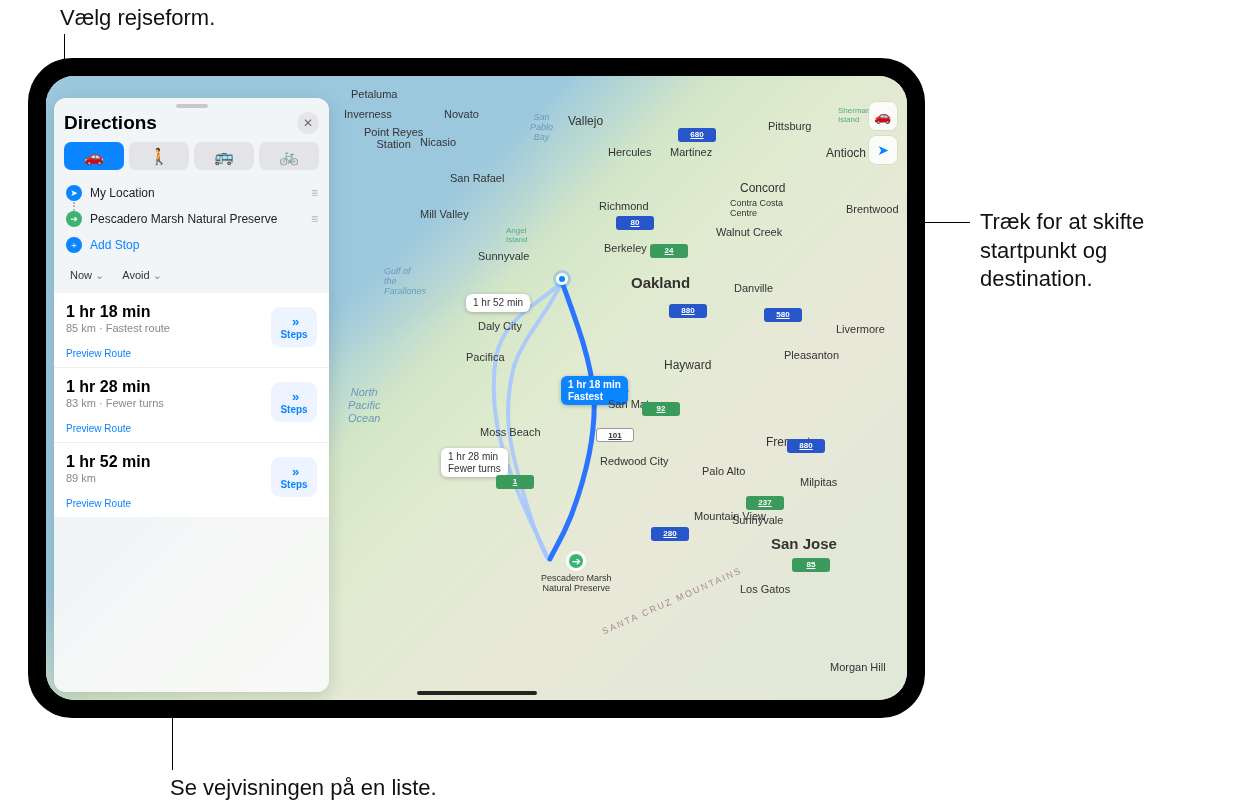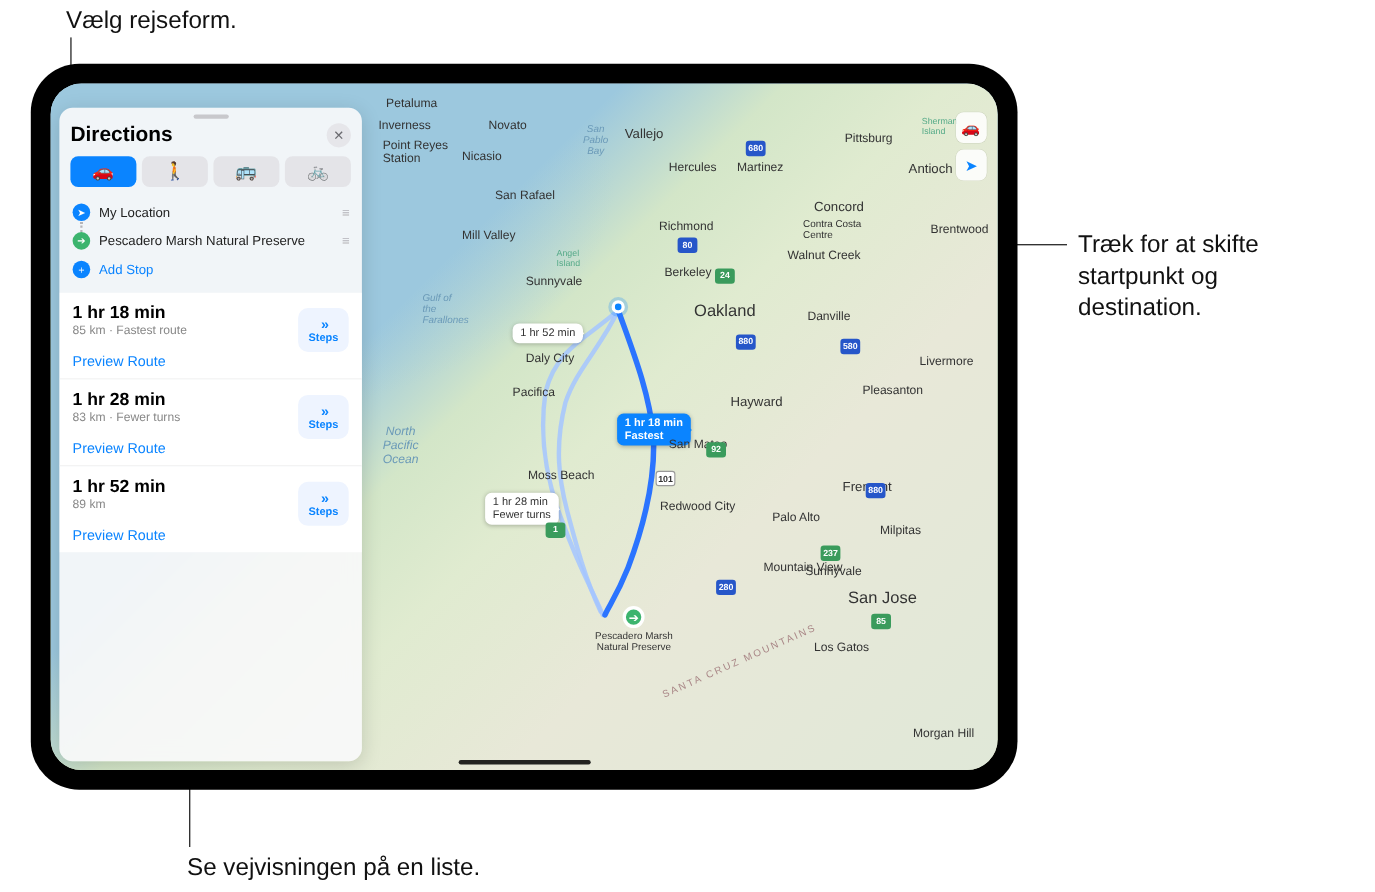--- a/index.html
+++ b/index.html
@@ -26,23 +26,23 @@
   .status { position:absolute; top:4px; left:0; right:0; display:flex; justify-content:space-between; padding:0 14px; font-size:10px; font-weight:600; color:#000; }
   .status .right { display:flex; gap:4px; align-items:center; }
 
   
   .map { position:absolute; inset:0; background: linear-gradient(135deg,#9cc8de 0%,#9cc8de 35%,#d3e6c8 45%,#e0ebd0 55%,#e8e8d8 70%,#e0e8d8 100%); }
   .ocean { position:absolute; left:0; top:0; width:60%; height:50%; background:radial-gradient(ellipse at 20% 30%,#9cc8de 0%,transparent 70%); }
   .ocean-label { position:absolute; left:302px; top:310px; color:#6b9ab8; font-style:italic; font-size:11px; text-align:center; line-height:1.2; }
 
   
   .city { position:absolute; font-size:11px; color:#333; font-weight:500; white-space:nowrap; }
-  .city.big { font-size:15px; font-weight:400; }
+  .city.big { font-size:15px; font-weight:700; }
   .city.mid { font-size:12px; }
-  .shield { display:inline-block; width:18px; height:14px; border-radius:3px; font-size:8px; color:#fff; text-align:center; line-height:14px; font-weight:700; margin-right:2px; }
+  .shield { display:inline-block; width:38px; height:14px; border-radius:3px; font-size:8px; color:#fff; text-align:center; line-height:14px; font-weight:700; margin-right:2px;text-decoration:underline; }
   .shield.i { background:#2656c9; }
   .shield.u { background:#fff; color:#333; border:1px solid #999; }
   .shield.c { background:#3a9b5c; }
 
   
   .route { position:absolute; stroke-linecap:round; stroke-linejoin:round; fill:none; }
   .route-main { stroke:#2b74ff; stroke-width:5; }
   .route-alt { stroke:#a4c5ff; stroke-width:4; opacity:0.85; }
 
   
@@ -92,21 +92,21 @@
   .opts .chip { font-size:11px; color:#333; padding:3px 6px; }
   .opts .chip::after{content:' ⌄';color:#888;}
 
   .routes { flex:1; overflow:auto; margin:0 -10px; }
   .route-card { background:#fff; padding:10px 12px 8px; border-bottom:1px solid #eee; position:relative; }
   .route-card:last-child{border-bottom:none;}
   .route-card .time { font-size:16px; font-weight:700; }
   .route-card .sub { font-size:11px; color:#888; margin-top:1px;}
   .steps-btn { position:absolute; right:12px; top:14px; width:46px; height:40px; border-radius:9px; background:#eef4ff; color:#0a84ff; display:flex;flex-direction:column;align-items:center;justify-content:center;font-size:10px;font-weight:600;}
   .steps-btn .arr{font-size:13px;letter-spacing:-3px;}
-  .preview{ color:#0a84ff; font-size:13px; margin-top:14px; }
+  .preview{ color:#0a84ff; font-size:10px; margin-top:14px; }
 
   .home-ind{position:absolute;bottom:5px;left:50%;width:120px;height:4px;margin-left:-60px;background:#000;border-radius:3px;opacity:.85;}
 
   
   .annot { position:absolute; font-size:22px; color:#111; line-height:1.3; }
   .lead { position:absolute; background:#000; }
   .lead.h { height:1px; }
   .lead.v { width:1px; }
 
 </style>
@@ -183,21 +183,21 @@
       <div class="city" style="left:434px;top:350px;">Moss Beach</div>
       <div class="city" style="left:694px;top:507px;">Los Gatos</div>
       <div class="city" style="left:784px;top:585px;">Morgan Hill</div>
       <div class="city" style="left:432px;top:174px;">Sunnyvale</div>
       <div class="city" style="left:374px;top:132px;">Mill Valley</div>
       <div class="city" style="left:562px;top:70px;">Hercules</div>
       <div class="city" style="left:624px;top:70px;">Martinez</div>
       <div class="city" style="left:722px;top:44px;">Pittsburg</div>
       <div class="city" style="left:305px;top:12px;white-space:pre-line;">Petaluma</div>
       <div class="city" style="left:298px;top:32px;">Inverness</div>
-      <div class="city" style="left:302px;top:50px;white-space:pre-line;">Point Reyes
+      <div class="city" style="left:318px;top:50px;white-space:pre-line;text-align:center;">Point Reyes
 Station</div>
       <div class="city" style="left:374px;top:60px;">Nicasio</div>
       <div class="city" style="left:338px;top:190px;color:#6b9ab8;font-style:italic;white-space:pre-line;font-size:9px;">Gulf of
 the
 Farallones</div>
       <div class="city" style="left:484px;top:36px;color:#6b9ab8;font-style:italic;white-space:pre-line;font-size:9px;text-align:center;">San
 Pablo
 Bay</div>
       <div class="city" style="left:460px;top:150px;font-size:8px;white-space:pre-line;color:#5a8;">Angel
 Island</div>
@@ -267,20 +267,24 @@
           <span class="ic dest">➔</span>
           <span style="overflow:hidden;text-overflow:ellipsis;white-space:nowrap;">Pescadero Marsh Natural Preserve</span>
           <span class="drag">≡</span>
         </div>
         <div class="stop-row add">
           <span class="ic add">＋</span>
           <span>Add Stop</span>
         </div>
       </div>
 
+      <div class="opts">
+        <div class="chip">Now</div>
+        <div class="chip">Avoid</div>
+      </div>
 
       <div class="routes">
         <div class="route-card">
           <div class="time">1 hr 18 min</div>
           <div class="sub">85 km · Fastest route</div>
           <div class="steps-btn">
               <span class="arr">»</span>
               <span>Steps</span>
             </div>
           <div class="preview">Preview Route</div>

